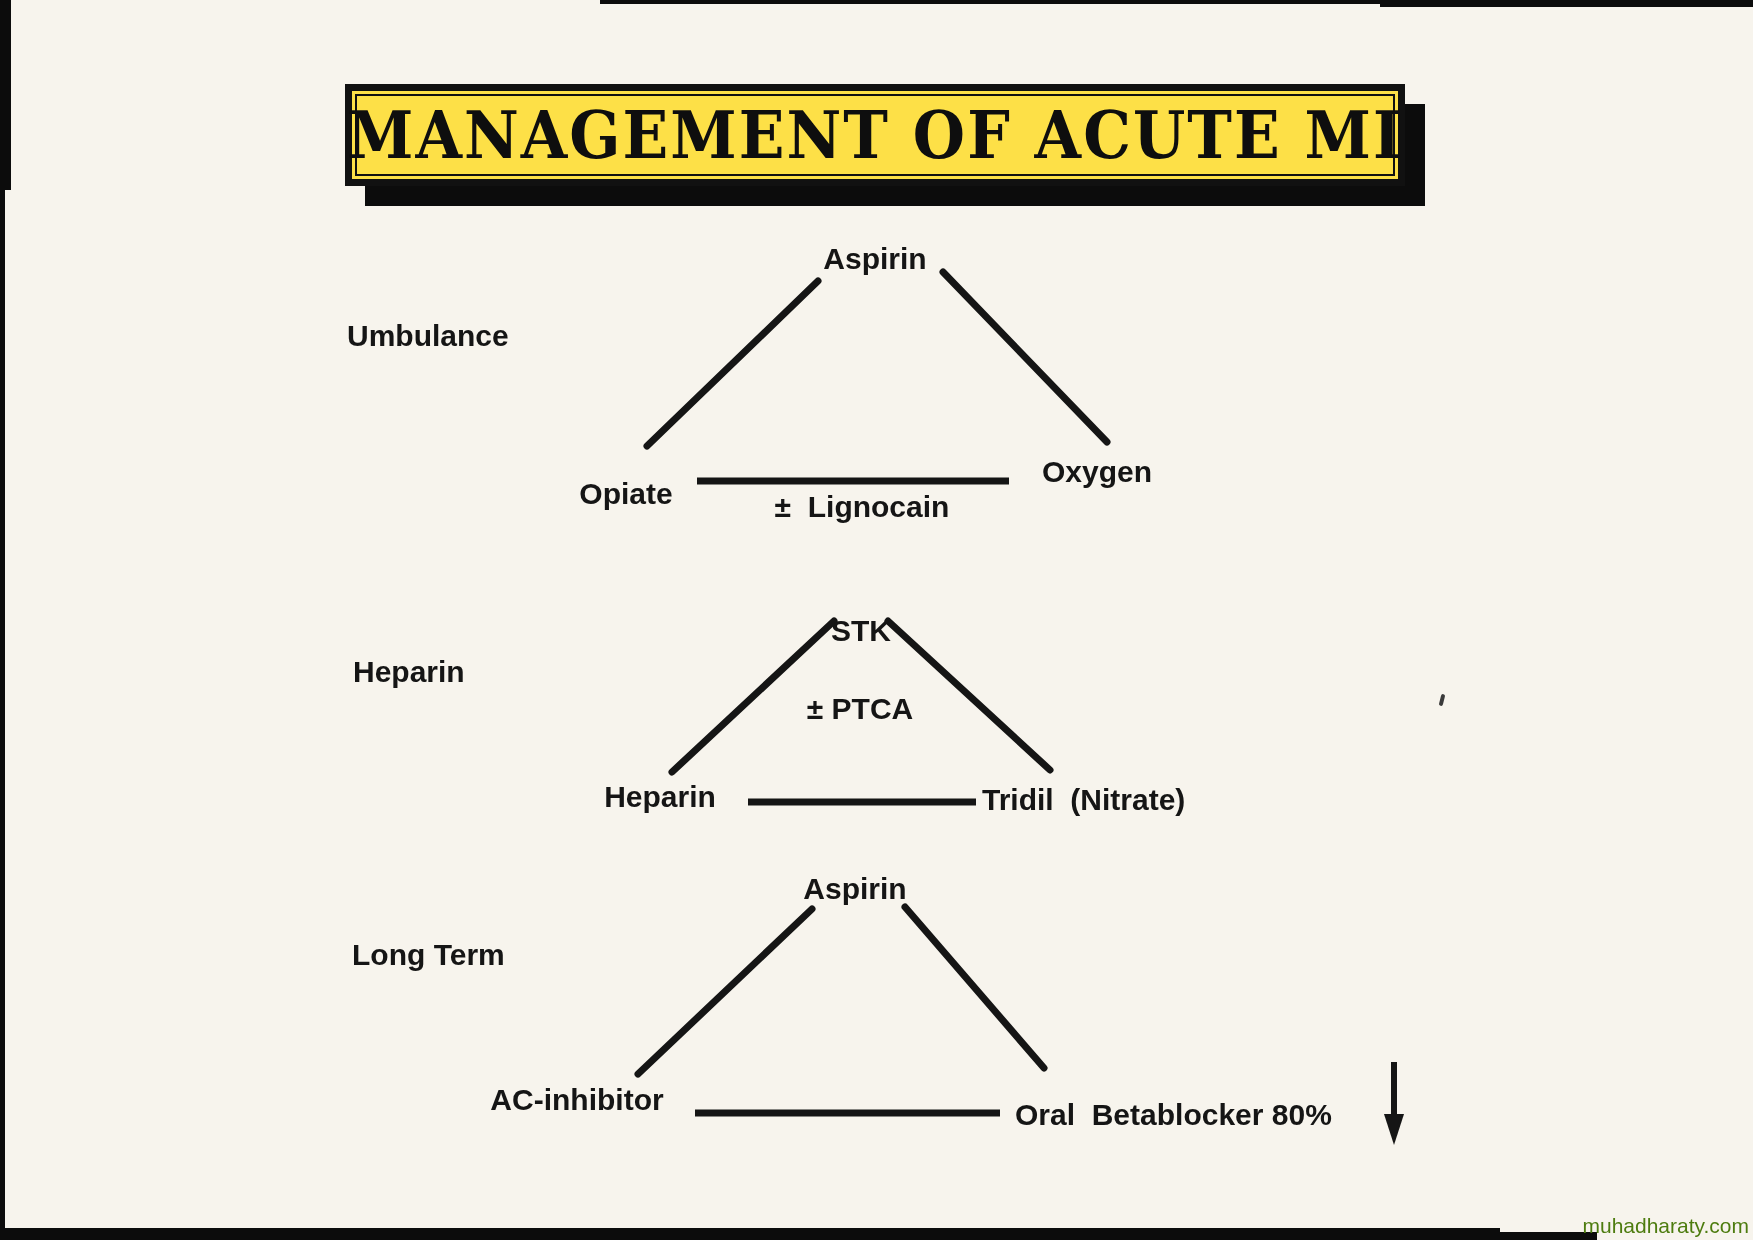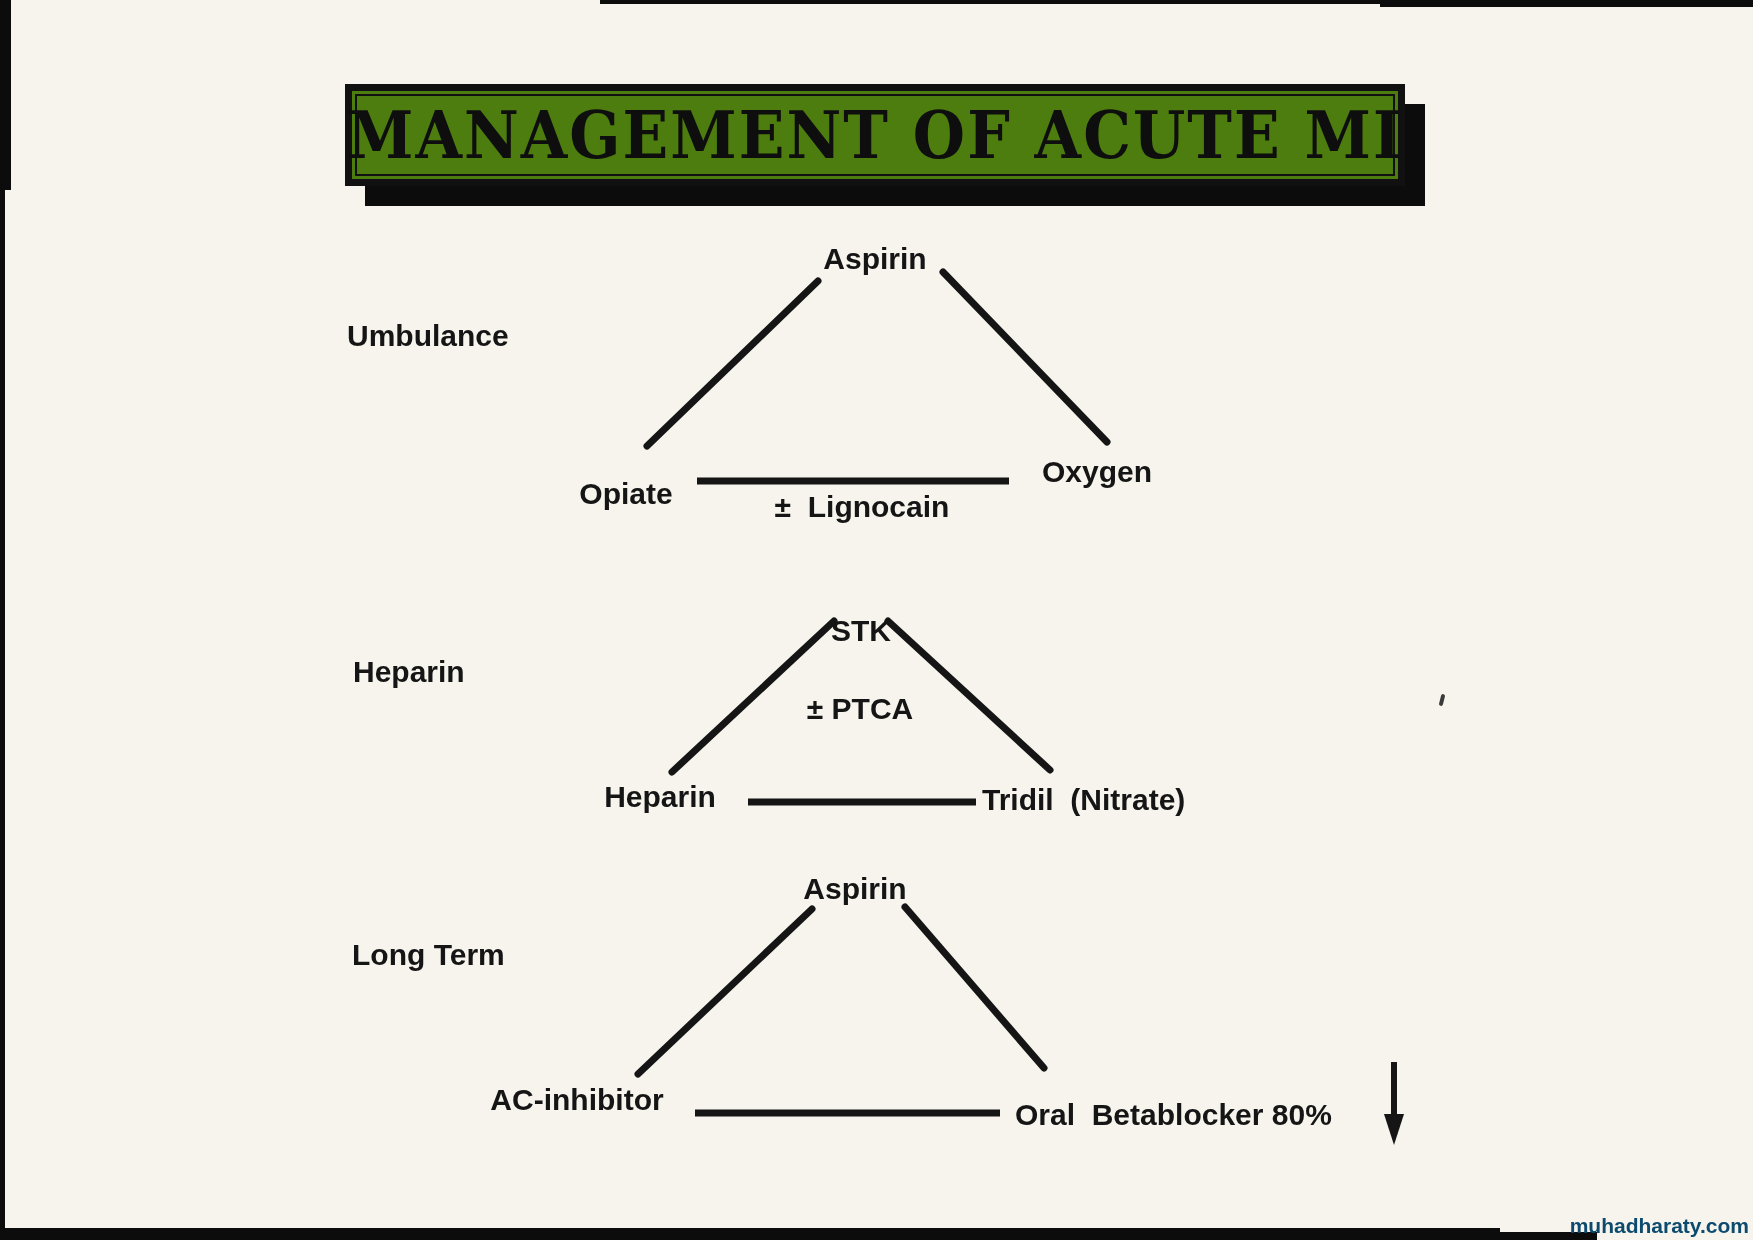--- a/index.html
+++ b/index.html
@@ -21,21 +21,21 @@
   .bottom-bar-end{left:1500px;top:1232px;width:97px;height:8px;}
   .speck{left:1440px;top:694px;width:4px;height:12px;background:#3a3a3a;transform:rotate(14deg);border-radius:2px;}
 
   
   .title-shadow{
     position:absolute;left:365px;top:104px;width:1060px;height:102px;
     background:#0c0c0c;
   }
   .title-box{
     position:absolute;left:345px;top:84px;width:1060px;height:102px;
-    background:#4d7c0f;
+    background:#fde047;
     border:7px solid #111;
     box-sizing:border-box;
     display:flex;align-items:center;justify-content:center;text-decoration:underline;
   }
   .title-inner{
     position:absolute;inset:3px;
     border:2px solid #111;
     display:flex;align-items:center;justify-content:center;
   }
   .title-text{
@@ -75,21 +75,21 @@
   .t3-apex{left:855px;top:889px;}
   .t3-phase{left:352px;top:955px;}
   .t3-left{left:577px;top:1100px;}
   .t3-right{left:1015px;top:1115px;}
 
   .lines{position:absolute;left:0;top:0;width:1753px;height:1240px;}
 
   
   .watermark{
     position:absolute;right:4px;bottom:2px;
-    font-weight:bold;font-size:21px;color:#0c4a6e;
+    font-weight:normal;font-size:21px;color:#4d7c0f;
     letter-spacing:0px;
   }
 </style>
 </head>
 <body>
 
 <div class="page">
 
   <div class="edge left-strip"></div>
   <div class="edge left-strip-top"></div>

